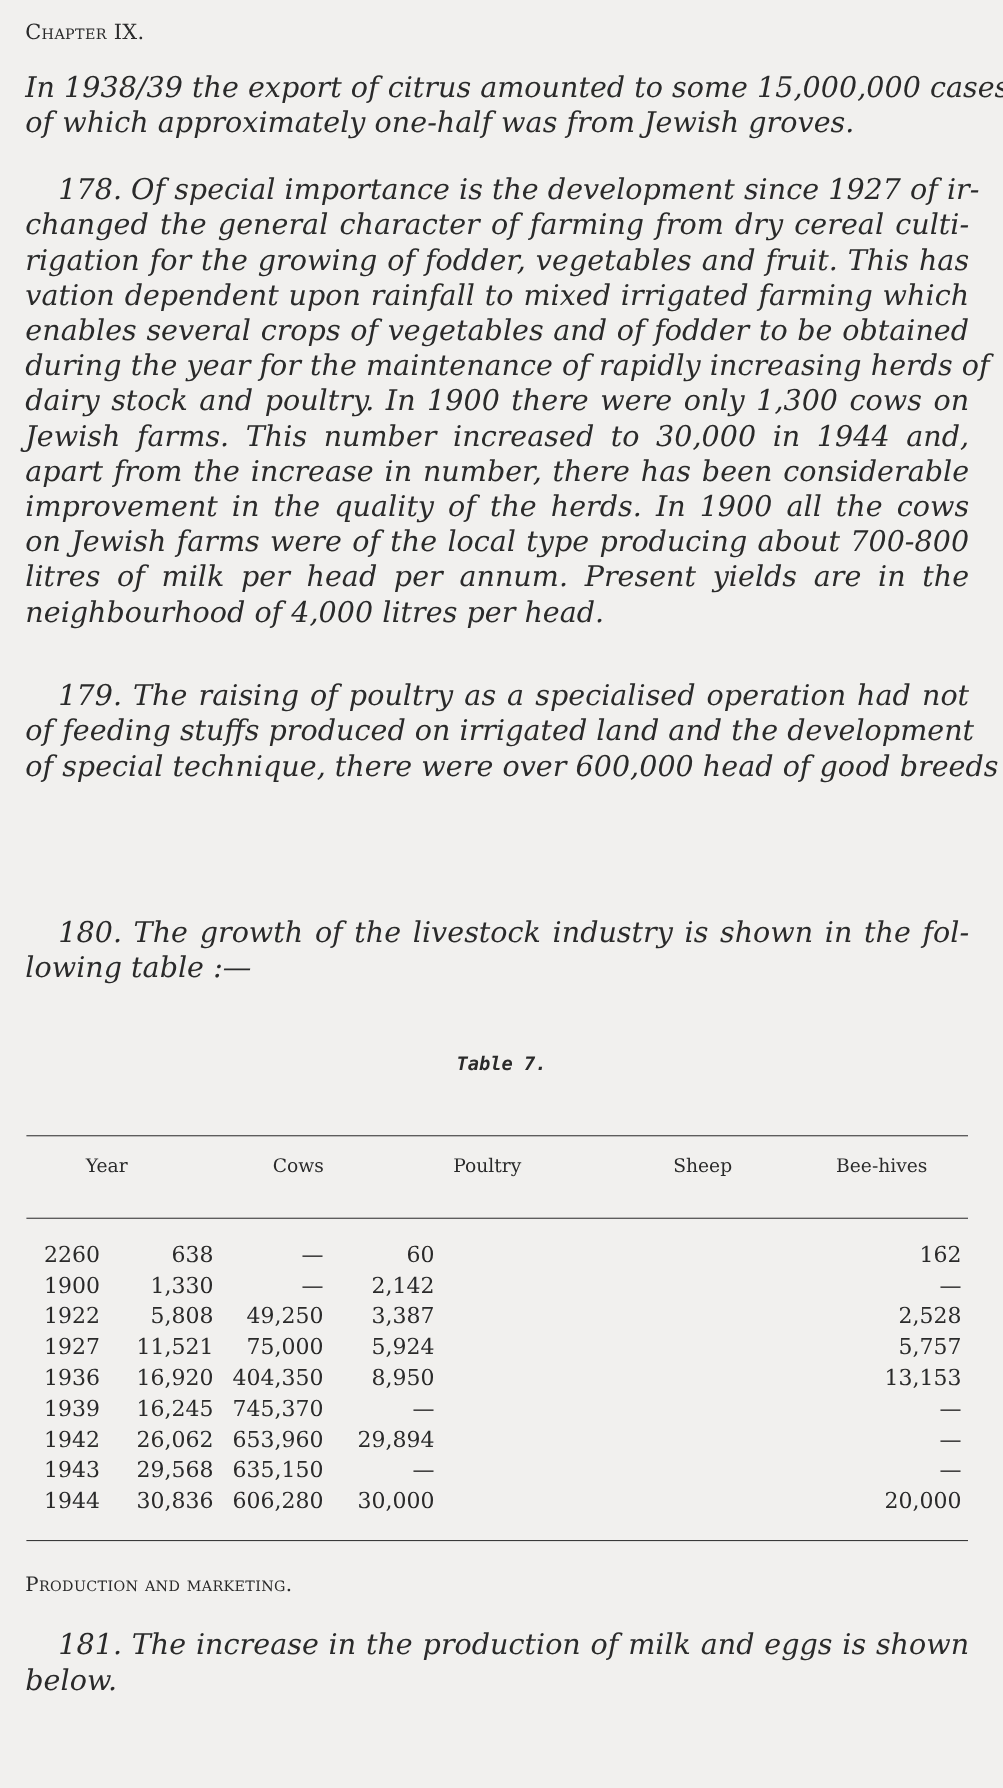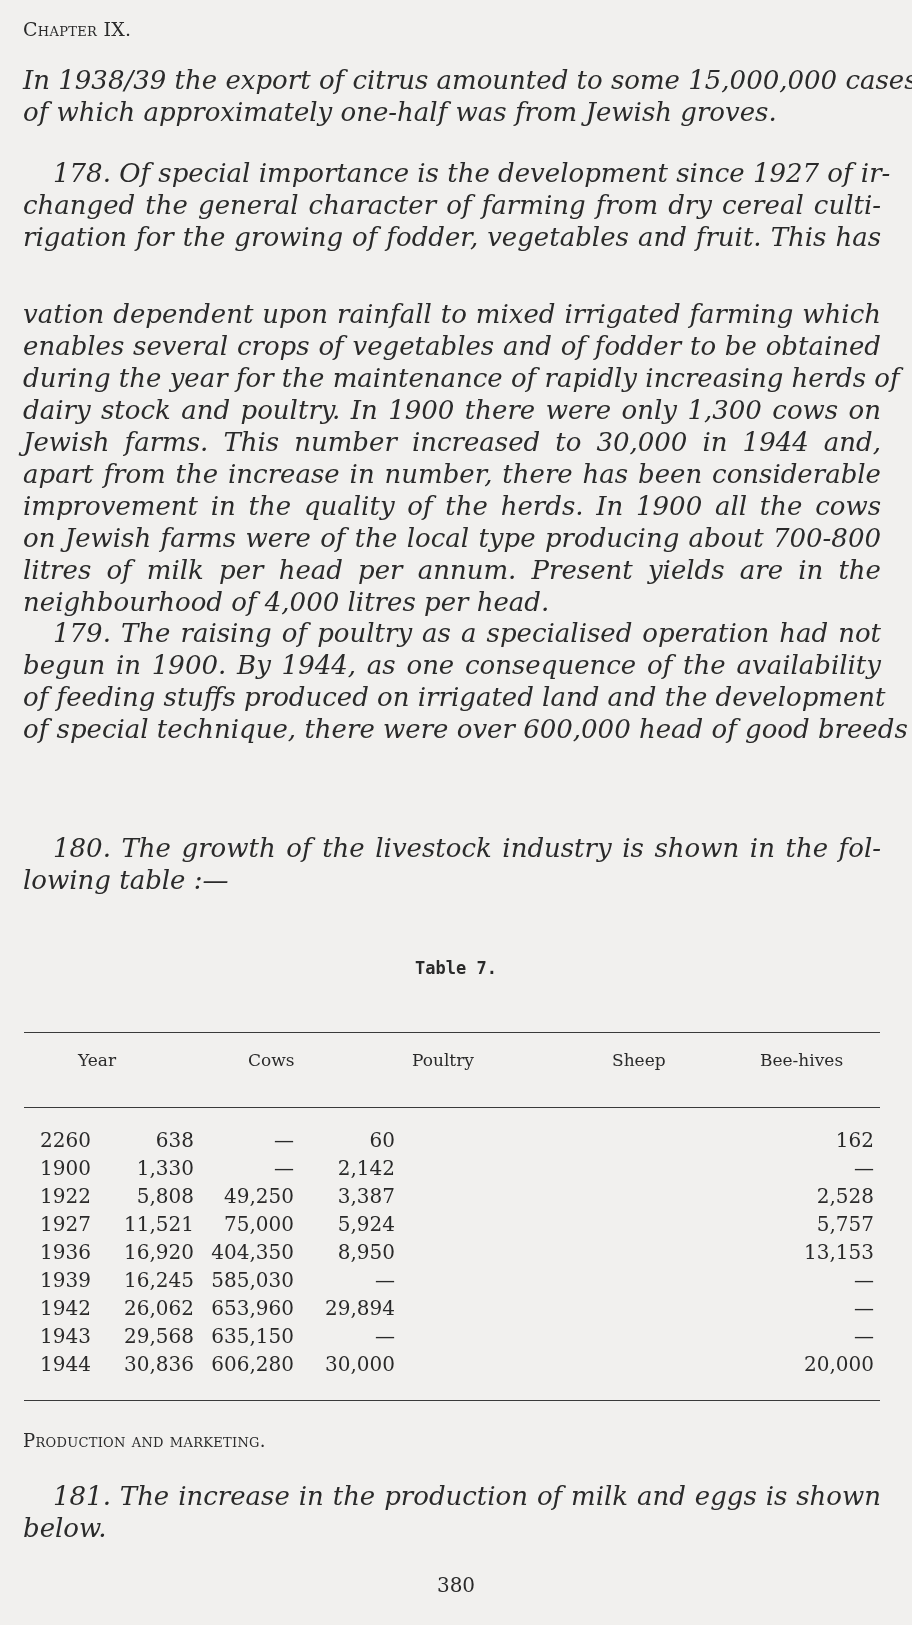--- a/index.html
+++ b/index.html
@@ -24,20 +24,21 @@
     transform-origin: left top;
     font-style: italic;
   }
   .p span.line { display: block; text-align: justify; text-align-last: justify; white-space: nowrap; }
   .p span.line.last { text-align-last: left; }
   .indent { padding-left: 30px; }
   .table-title {
     position: absolute; left: 0; width: 912px; top: 958px;
     text-align: center; font-size: 17px; font-weight: bold;
     font-family: "DejaVu Sans Mono", monospace;
+    font-style: italic;
   }
   .rule { position: absolute; left: 24px; width: 856px; height: 0; border-top: 1.5px solid #3a3a3a; }
   .thead { position: absolute; top: 1031px; left: 0; width: 912px; font-size: 17px; }
   .thead span { position: absolute; top: 0; }
   .tbody { position: absolute; top: 1132px; left: 0; width: 912px; font-size: 20px; }
   .trow { position: absolute; left: 0; width: 912px; height: 28px; }
   .trow span { position: absolute; top: 0; }
   .c-year { left: 40px; }
   .c-cows { right: 718px; text-align: right; }
   .c-poultry { right: 618px; text-align: right; }
@@ -57,35 +58,34 @@
 
   <div class="p" style="top:64px">
     <span class="line" style="display: block;">In 1938/39 the export of citrus amounted to some 15,000,000 cases</span>
     <span class="line last" style="display: block;">of which approximately one-half was from Jewish groves.</span>
   </div>
 
   <div class="p" style="top:157px">
     <span class="line indent" style="display: block;">178. Of special importance is the development since 1927 of ir-</span>
     <span class="line" style="display: block;">changed the general character of farming from dry cereal culti-</span>
     <span class="line" style="display: block;">rigation for the growing of fodder, vegetables and fruit.  This has</span>
-    <span class="line" style="display: block; margin-top: 45px;">vation dependent upon rainfall to mixed irrigated farming which</span>
+    <span class="line" style="display: block;">vation dependent upon rainfall to mixed irrigated farming which</span>
     <span class="line" style="display: block;">enables several crops of vegetables and of fodder to be obtained</span>
     <span class="line" style="display: block;">during the year for the maintenance of rapidly increasing herds of</span>
     <span class="line" style="display: block;">dairy stock and poultry.  In 1900 there were only 1,300 cows on</span>
     <span class="line" style="display: block;">Jewish farms.  This number increased to 30,000 in 1944 and,</span>
     <span class="line" style="display: block;">apart from the increase in number, there has been considerable</span>
     <span class="line" style="display: block;">improvement in the quality of the herds.  In 1900 all the cows</span>
     <span class="line" style="display: block;">on Jewish farms were of the local type producing about 700-800</span>
     <span class="line" style="display: block;">litres of milk per head per annum.  Present yields are in the</span>
     <span class="line last" style="display: block;">neighbourhood of 4,000 litres per head.</span>
   </div>
 
   <div class="p" style="top:617px">
     <span class="line indent" style="display: block;">179. The raising of poultry as a specialised operation had not</span>
-    <span class="line" style="display: block;">begun in 1900.  By 1944, as one consequence of the availability</span>
     <span class="line" style="display: block;">of feeding stuffs produced on irrigated land and the development</span>
     <span class="line" style="display: block;">of special technique, there were over 600,000 head of good breeds</span>
   </div>
 
   <div class="p" style="top:832px">
     <span class="line indent" style="display: block;">180. The growth of the livestock industry is shown in the fol-</span>
     <span class="line last" style="display: block;">lowing table :—</span>
   </div>
 
   <div class="table-title">Table 7.</div>
@@ -132,21 +132,21 @@
     <div class="trow" style="top:112px">
       <span class="c-year">1936</span>
       <span class="c-cows">16,920</span>
       <span class="c-poultry">404,350</span>
       <span class="c-sheep">8,950</span>
       <span class="c-bee">13,153</span>
     </div>
     <div class="trow" style="top:140px">
       <span class="c-year">1939</span>
       <span class="c-cows">16,245</span>
-      <span class="c-poultry">585,030</span>
+      <span class="c-poultry">745,370</span>
       <span class="c-sheep">—</span>
       <span class="c-bee">—</span>
     </div>
     <div class="trow" style="top:168px">
       <span class="c-year">1942</span>
       <span class="c-cows">26,062</span>
       <span class="c-poultry">653,960</span>
       <span class="c-sheep">29,894</span>
       <span class="c-bee">—</span>
     </div>
@@ -167,14 +167,13 @@
   </div>
   <div class="rule" style="top:1400px"></div>
 
   <div class="section">Production and marketing.</div>
 
   <div class="p" style="top:1480px">
     <span class="line indent" style="display: block;">181. The increase in the production of milk and eggs is shown</span>
     <span class="line last" style="display: block;">below.</span>
   </div>
 
-  <div class="pagenum">380</div>
 </div>
 
 </body></html>

